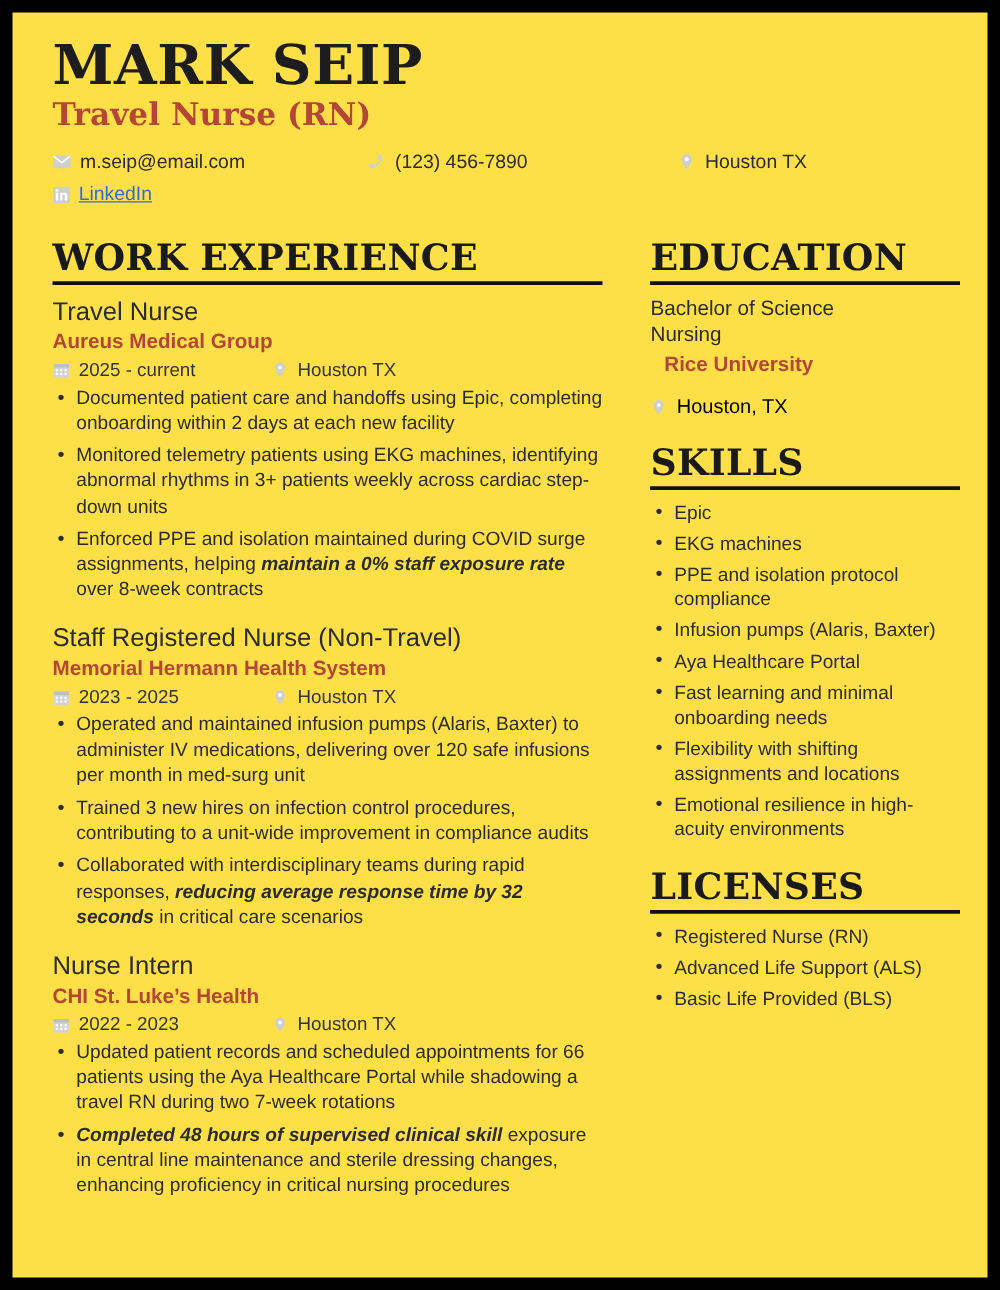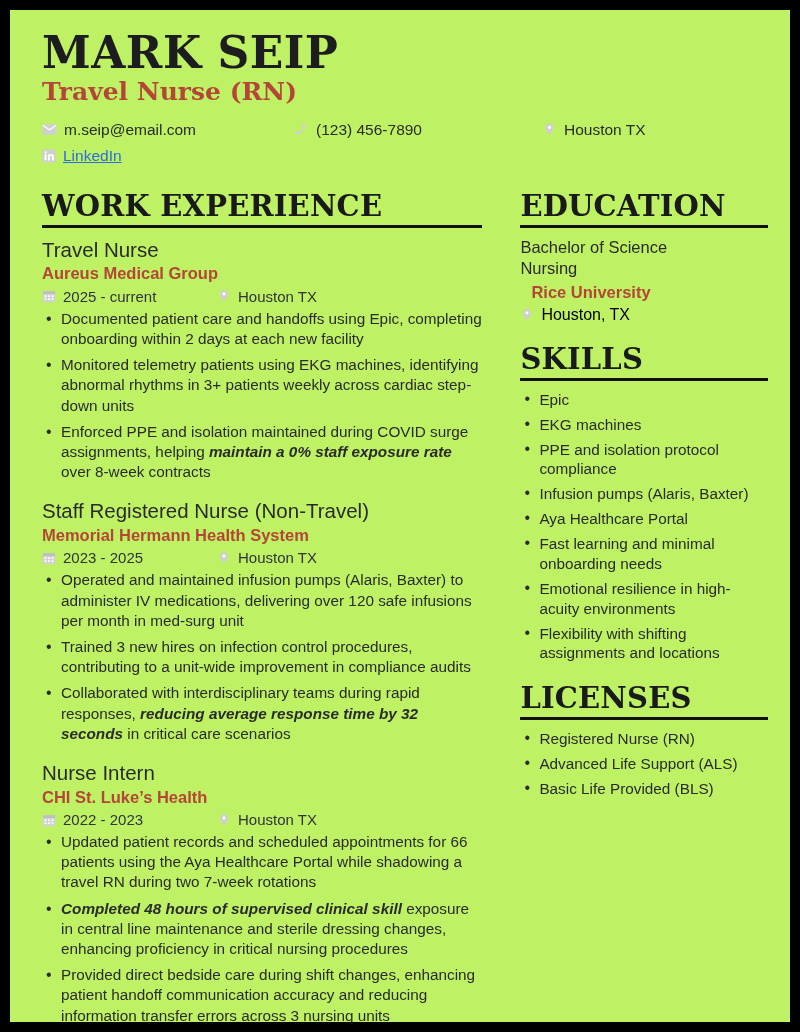--- a/index.html
+++ b/index.html
@@ -11,21 +11,21 @@
     width: 800px;
     height: 1032px;
     font-family: "Liberation Sans", sans-serif;
     -webkit-font-smoothing: antialiased;
   }
   .page {
     box-sizing: border-box;
     width: 800px;
     height: 1032px;
     border: 10px solid #000000;
-    background: #bef264;
+    background: #fde047;
     padding: 16px 22px 10px 22px;
     position: relative;
     overflow: hidden;
   }
 
   
   .name {
     font-family: "DejaVu Serif", "Liberation Serif", serif;
     font-weight: bold;
     font-size: 44px;
@@ -165,21 +165,21 @@
     font-size: 16.5px;
     color: #2b2b2b;
     line-height: 1.3;
   }
   .edu-school {
     font-size: 16.5px;
     font-weight: bold;
     color: #b34636;
     line-height: 1.35;
     margin-top: 1px;
-    margin-bottom: 3px;
+    margin-bottom: 14px;
     padding-left: 11px;
   }
 </style>
 </head>
 <body>
 
 <div class="page">
 
   <div>
     <div class="name">MARK SEIP</div>
@@ -342,21 +342,20 @@
                     <path d="M8 1.2c-2.5 0-4.5 2-4.5 4.5 0 3.3 4.5 8.6 4.5 8.6s4.5-5.3 4.5-8.6c0-2.5-2-4.5-4.5-4.5z" fill="#cfcfcf"></path>
                     <circle cx="8" cy="5.7" r="1.7" fill="#ffffff"></circle>
                   </svg>
               </span>
               <span class="mtext">Houston TX</span>
             </span>
           </div>
           <ul class="bullets">
             <li><span>Updated patient records and scheduled appointments for 66 patients using the Aya Healthcare Portal while shadowing a travel RN during two 7-week rotations</span><span class="em"></span><span></span></li>
             <li><span></span><span class="em">Completed 48 hours of supervised clinical skill</span><span> exposure in central line maintenance and sterile dressing changes, enhancing proficiency in critical nursing procedures</span></li>
-            <li><span>Provided direct bedside care during shift changes, enhancing patient handoff communication accuracy and reducing information transfer errors across 3 nursing units</span><span class="em"></span><span></span></li>
           </ul>
         </div>
 
       </div>
     </div>
 
     <div class="col-right">
 
       <div class="section">
         <div class="section-title">EDUCATION</div>
@@ -380,22 +379,22 @@
       <div class="section">
         <div class="section-title">SKILLS</div>
         <div class="rule"></div>
         <ul class="bullets">
           <li>Epic</li>
           <li>EKG machines</li>
           <li>PPE and isolation protocol compliance</li>
           <li>Infusion pumps (Alaris, Baxter)</li>
           <li>Aya Healthcare Portal</li>
           <li>Fast learning and minimal onboarding needs</li>
+          <li>Flexibility with shifting assignments and locations</li>
           <li>Emotional resilience in high-acuity environments</li>
-          <li>Flexibility with shifting assignments and locations</li>
         </ul>
       </div>
 
       <div class="section">
         <div class="section-title">LICENSES</div>
         <div class="rule"></div>
         <ul class="bullets">
           <li>Registered Nurse (RN)</li>
           <li>Advanced Life Support (ALS)</li>
           <li>Basic Life Provided (BLS)</li>

